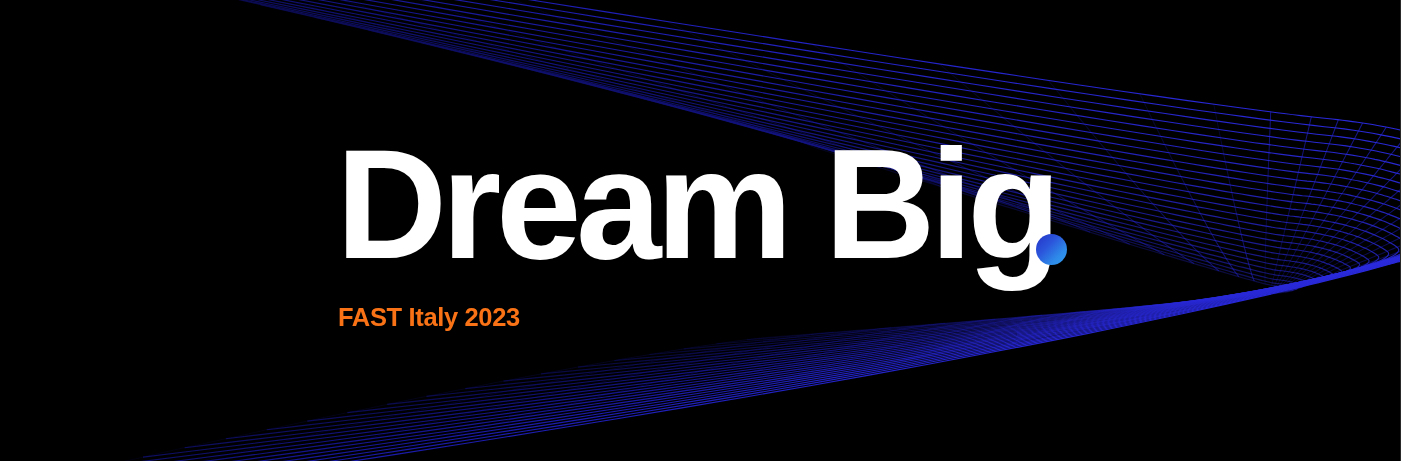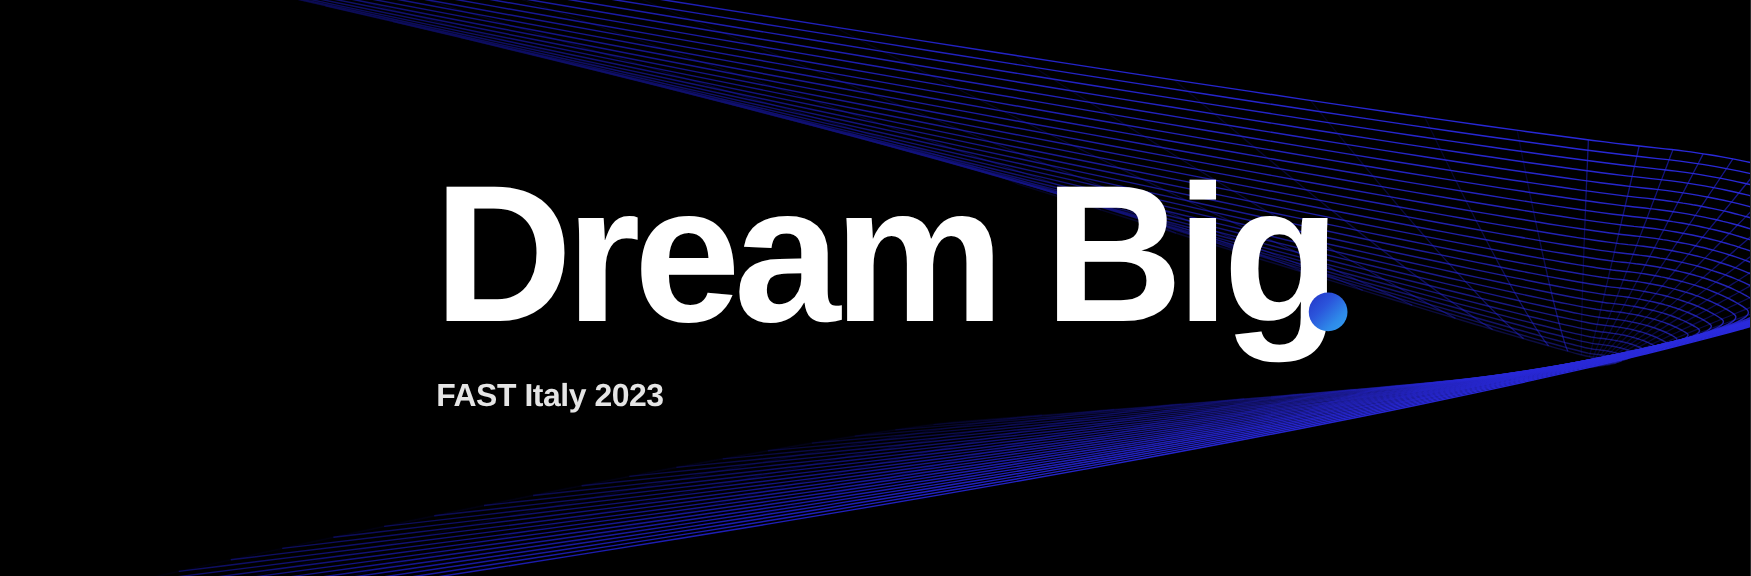--- a/index.html
+++ b/index.html
@@ -20,21 +20,20 @@
     inset: 0;
     width: 1401px;
     height: 461px;
     z-index: 1;
   }
   #content-layer {
     position: absolute;
     inset: 0;
     z-index: 2;
     pointer-events: none;
-    margin-left: 11px;
   }
   #headline-row {
     position: absolute;
     left: 336px;
     top: 126px;
     display: flex;
     align-items: flex-end;
     pointer-events: auto;
   }
   #headline {
@@ -60,21 +59,21 @@
   }
   #subtitle-block {
     position: absolute;
     left: 338px;
     top: 300px;
     pointer-events: auto;
   }
   .subtitle-line {
     font-size: 25.5px;
     font-weight: 700;
-    color: #e5e5e5;
+    color: #f97316;
     letter-spacing: -0.35px;
     line-height: 35px;
     white-space: nowrap;
     margin: 0;
   }
   #right-edge-rule {
     position: absolute;
     right: 0;
     top: 0;
     width: 1px;

